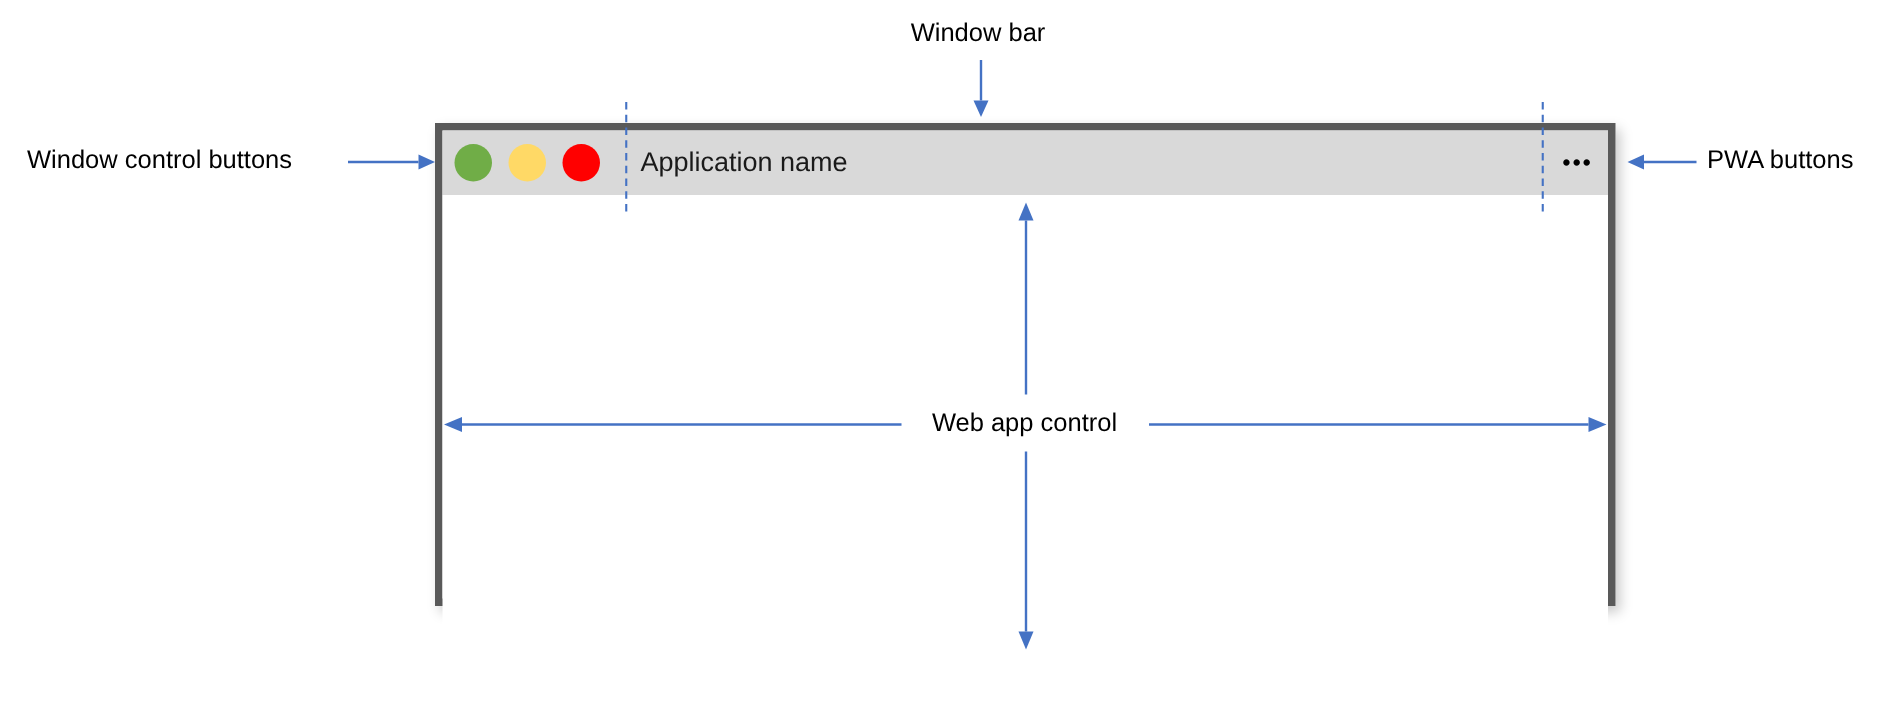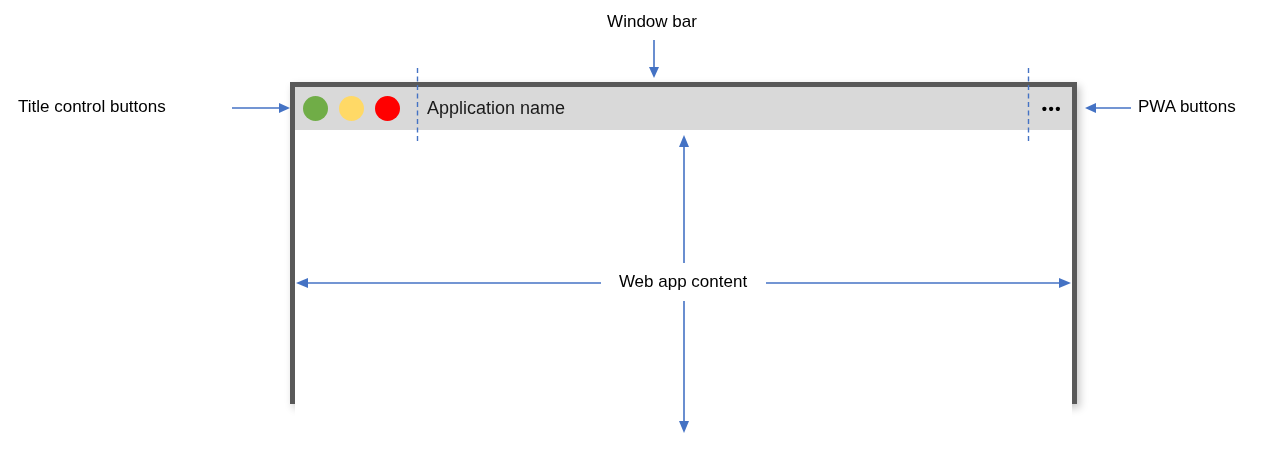--- a/index.html
+++ b/index.html
@@ -108,23 +108,23 @@
       <span class="dot dot-green"></span>
       <span class="dot dot-yellow"></span>
       <span class="dot dot-red"></span>
       <span class="app-name">Application name</span>
       <span class="pwa-menu">•••</span>
     </div>
     <div class="content-area"></div>
   </div>
 
   <div class="label label-titlebar">Window bar</div>
-  <div class="label label-controls">Title control buttons</div>
+  <div class="label label-controls">Window control buttons</div>
   <div class="label label-pwa">PWA buttons</div>
-  <div class="label label-content">Web app content</div>
+  <div class="label label-content">Web app control</div>
 
   <svg class="overlay" viewBox="0 0 1265 469" aria-hidden="true">
 
     <line class="dashed" x1="417.5" y1="68" x2="417.5" y2="144"></line>
     <line class="dashed" x1="1028.5" y1="68" x2="1028.5" y2="144"></line>
 
     <g>
       <line class="solid" x1="654" y1="40" x2="654" y2="67"></line>
       <polygon points="654,78 649,67 659,67"></polygon>
     </g>

